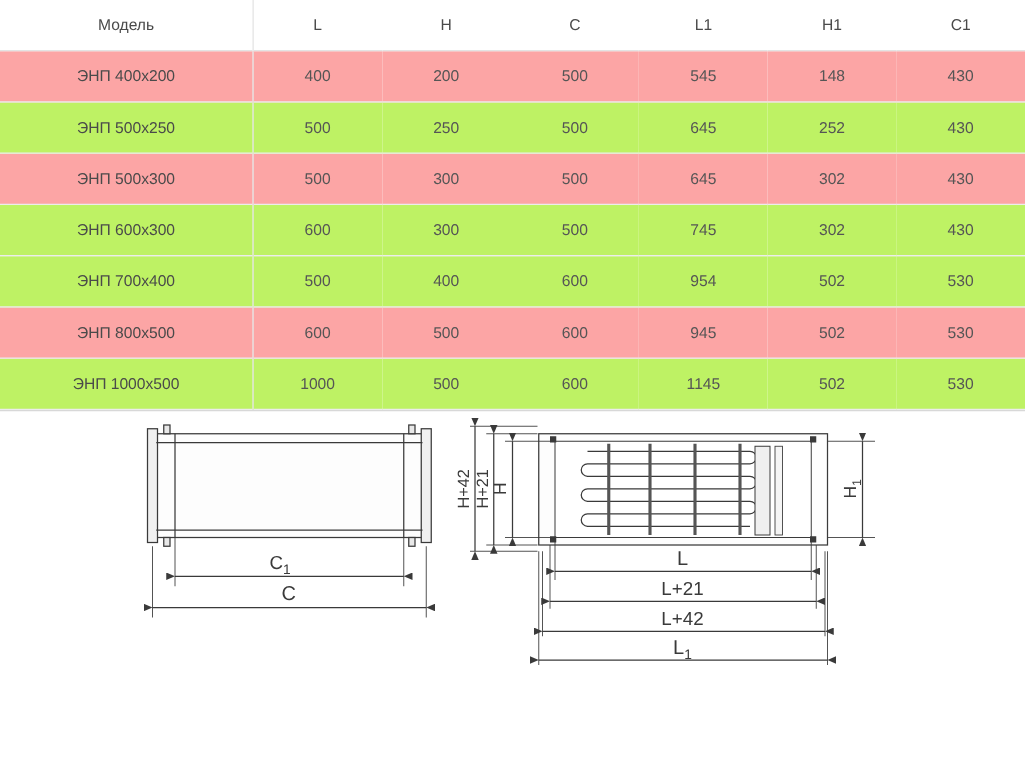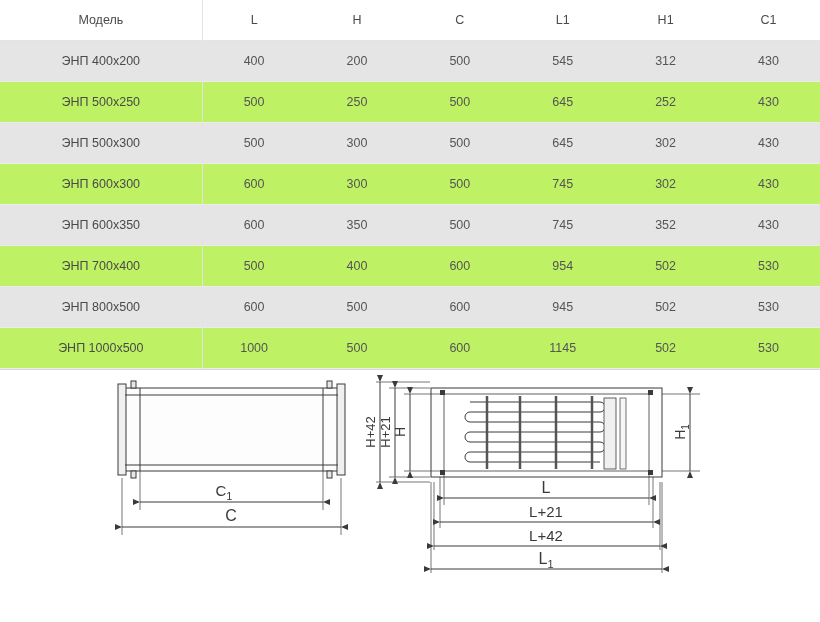--- a/index.html
+++ b/index.html
@@ -36,21 +36,21 @@
     border: none;
   }
   table.spec th {
     color: #4a4a4a;
     font-size: 12.5px;
   }
   table.spec thead tr {
     background: #ffffff;
   }
   table.spec tbody tr.odd {
-    background: #e5e5e5;
+    background: #fca5a5;
   }
   table.spec tbody tr.even {
     background: #bef264;
   }
   
   table.spec th.col-model, table.spec td.col-model {
     width: 196px;
     border-right: 1px solid #e3e3e3;
     text-align: center;
   }
@@ -96,21 +96,21 @@
           <th class="col-v">C1</th>
         </tr>
       </thead>
       <tbody>
         <tr class="odd">
           <td class="col-model">ЭНП 400x200</td>
           <td>400</td>
           <td>200</td>
           <td>500</td>
           <td>545</td>
-          <td>312</td>
+          <td>148</td>
           <td>430</td>
         </tr>
         <tr class="even">
           <td class="col-model">ЭНП 500x250</td>
           <td>500</td>
           <td>250</td>
           <td>500</td>
           <td>645</td>
           <td>252</td>
           <td>430</td>
@@ -124,29 +124,20 @@
           <td>302</td>
           <td>430</td>
         </tr>
         <tr class="even">
           <td class="col-model">ЭНП 600x300</td>
           <td>600</td>
           <td>300</td>
           <td>500</td>
           <td>745</td>
           <td>302</td>
-          <td>430</td>
-        </tr>
-        <tr class="odd">
-          <td class="col-model">ЭНП 600x350</td>
-          <td>600</td>
-          <td>350</td>
-          <td>500</td>
-          <td>745</td>
-          <td>352</td>
           <td>430</td>
         </tr>
         <tr class="even">
           <td class="col-model">ЭНП 700x400</td>
           <td>500</td>
           <td>400</td>
           <td>600</td>
           <td>954</td>
           <td>502</td>
           <td>530</td>

